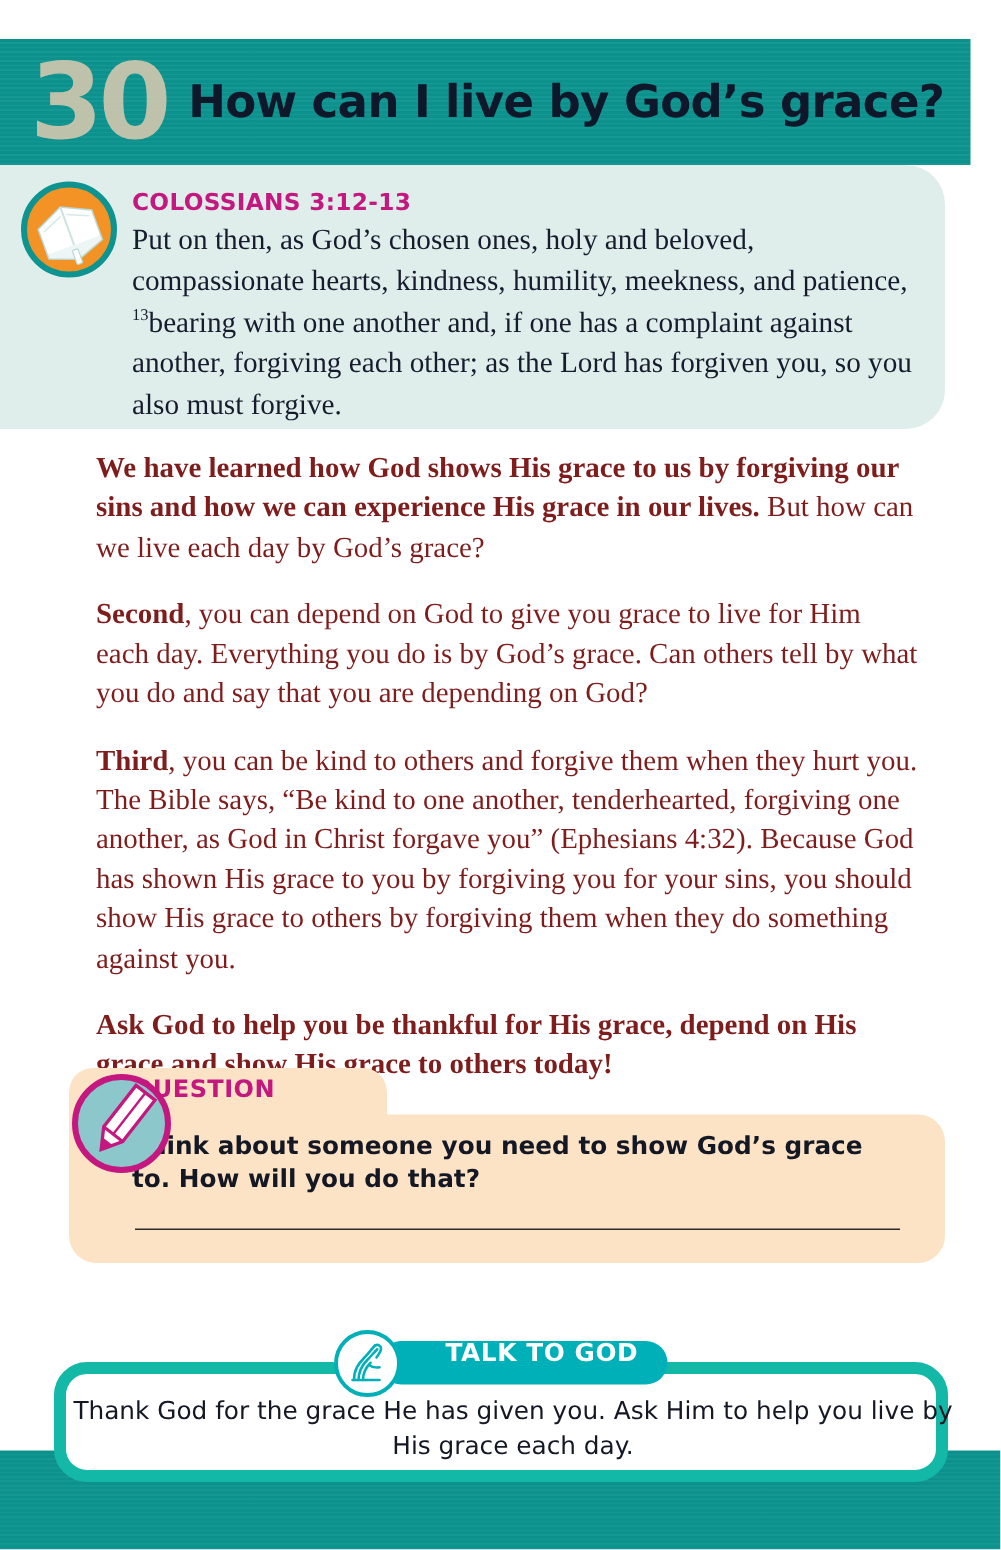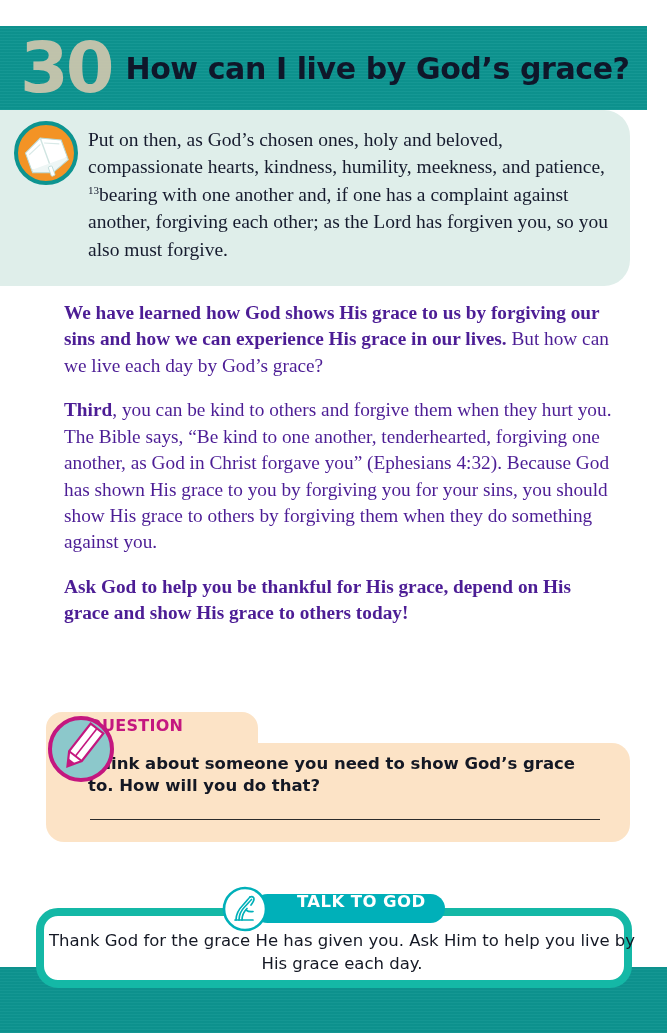--- a/index.html
+++ b/index.html
@@ -108,21 +108,21 @@
   .content {
     position: absolute;
     left: 64px;
     top: 300px;
     width: 548px;
   }
   .para {
     font-family: "Liberation Serif", serif;
     font-size: 19.3px;
     line-height: 1.37;
-    color: #4c1d95;
+    color: #7f1d1d;
     margin-bottom: 18px;
     text-align: left;
   }
   .para:last-child { margin-bottom: 0; }
   .para b { font-weight: 700; }
   .para.all-bold { font-weight: 700; }
 
   
   .question-wrap {
     position: absolute;
@@ -265,29 +265,31 @@
         <path d="M14 26 L33 17 L52 26 L52 44 L33 51 L14 44 Z" fill="#ffffff" stroke="#b9d9d6" stroke-width="1"></path>
         <path d="M33 17 L33 51" stroke="#cfe4e1" stroke-width="1.4" fill="none"></path>
         <path d="M14 44 L14 47 L33 54 L52 47 L52 44" fill="#eef6f5" stroke="#b9d9d6" stroke-width="1"></path>
         <path d="M17 29 L31 23" stroke="#d8e9e7" stroke-width="1.1"></path>
         <path d="M35 23 L49 29" stroke="#d8e9e7" stroke-width="1.1"></path>
         <rect x="30.5" y="47" width="4" height="10" rx="1" fill="#ffffff" stroke="#b9d9d6" stroke-width="0.8"></rect>
       </g>
     </svg>
 
     <div class="scripture-body">
+      <div class="scripture-ref">COLOSSIANS 3:12-13</div>
       <div class="scripture-text"><span>Put on then, as God’s chosen ones, holy and beloved, compassionate hearts, kindness, humility, meekness, and patience, </span><sup>13</sup><span>bearing with one another and, if one has a complaint against another, forgiving each other; as the Lord has forgiven you, so you also must forgive.</span></div>
     </div>
   </div>
 
   <div class="content">
 
     <p class="para"><b>We have learned how God shows His grace to us by forgiving our sins and how we can experience His grace in our lives.</b><span> But how can we live each day by God’s grace?</span></p>
 
 
+    <p class="para"><b>Second</b><span>, you can depend on God to give you grace to live for Him each day. Everything you do is by God’s grace. Can others tell by what you do and say that you are depending on God?</span></p>
 
     <p class="para"><b>Third</b><span>, you can be kind to others and forgive them when they hurt you. The Bible says, “Be kind to one another, tenderhearted, forgiving one another, as God in Christ forgave you” (Ephesians 4:32). Because God has shown His grace to you by forgiving you for your sins, you should show His grace to others by forgiving them when they do something against you.</span></p>
 
     <p class="para all-bold">Ask God to help you be thankful for His grace, depend on His grace and show His grace to others today!</p>
   </div>
 
   <div class="question-wrap">
     <div class="question-tab"></div>
     <div class="question-panel">
       <div class="question-label">QUESTION</div>

